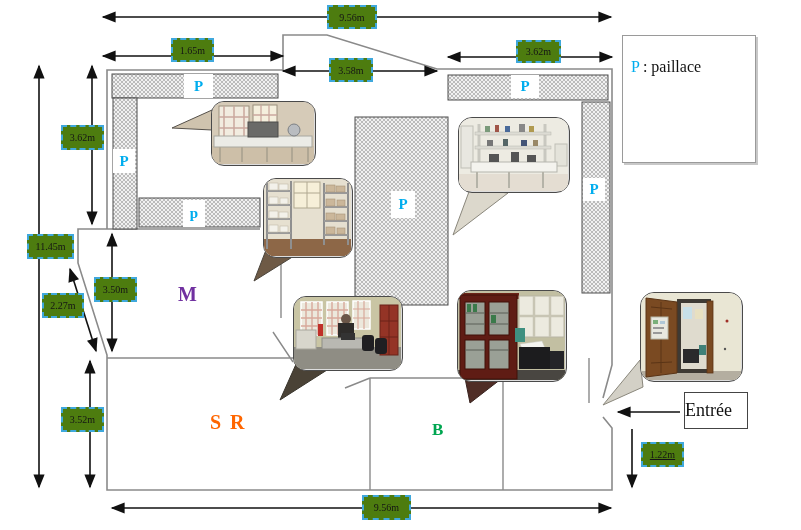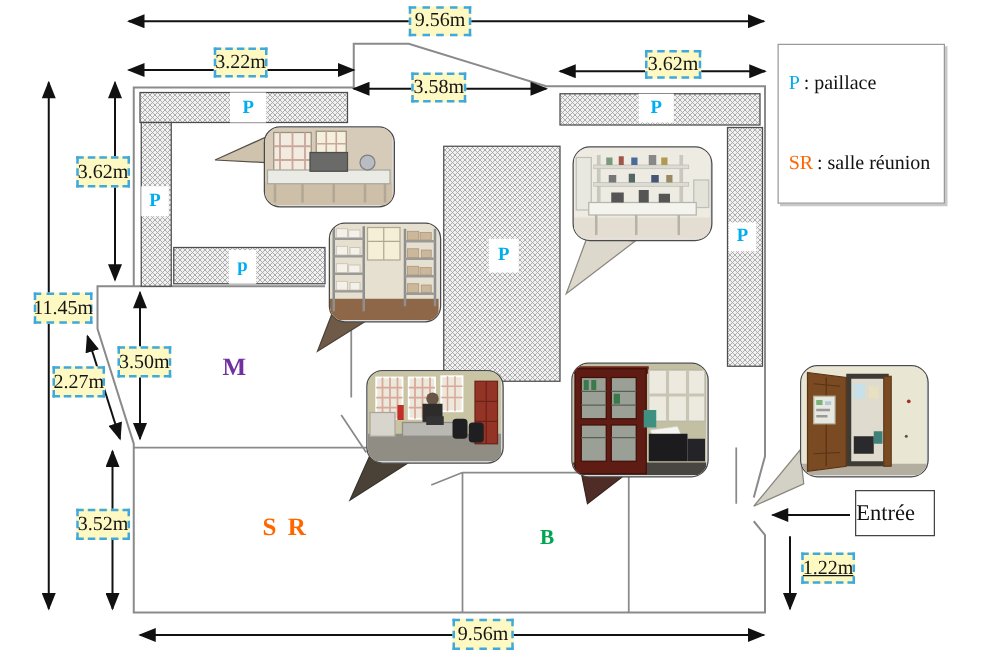--- a/index.html
+++ b/index.html
@@ -1,22 +1,22 @@
 <!DOCTYPE html>
 <html><head>
 <meta charset="utf-8">
 <style>
   html,body{margin:0;padding:0;background:#fff;}
   .stage{position:relative;width:801px;height:530px;background:#ffffff;overflow:hidden;
          font-family:"Liberation Serif","DejaVu Serif",serif;}
   .plan-svg{position:absolute;left:0;top:0;z-index:1;}
   
-  .dim{position:absolute;z-index:5;background:#fef9c3;border:2px dashed #3fa8dc;
+  .dim{position:absolute;z-index:5;background:#4d7c0f;border:2px dashed #3fa8dc;
        display:flex;align-items:center;justify-content:center;
-       font-size:16px;color:#151515;box-sizing:border-box;white-space:nowrap;}
+       font-size:10px;color:#151515;box-sizing:border-box;white-space:nowrap;}
   
   .plate{position:absolute;z-index:2;background:#ffffff;display:flex;align-items:center;
          justify-content:center;font-weight:bold;font-size:15px;color:#00adee;}
   .roomletter{position:absolute;z-index:2;font-weight:bold;}
   .photo{position:absolute;z-index:3;border:1.6px solid #4a4a4a;border-radius:13px;
          overflow:hidden;background:#ddd;box-sizing:border-box;}
   .photo svg{display:block;}
   .legend{position:absolute;left:622px;top:35px;width:134px;height:128px;z-index:4;
           background:#fff;border:1.5px solid #9a9a9a;box-shadow:2px 2px 0 #c8c8c8;
           box-sizing:border-box;padding:22px 8px;display:flex;flex-direction:column;
@@ -265,37 +265,34 @@
     </div>
   <div class="plate" style="left:583px;top:178px;width:22px;height:23px;">
       <span>P</span>
     </div>
 
   <div class="roomletter" style="left:178px;top:283px;font-size:20px;color:#7030a0;">M</div>
   <div class="roomletter" style="left:210px;top:411px;font-size:20px;color:#ff6600;letter-spacing:2px;">S R</div>
   <div class="roomletter" style="left:432px;top:420px;font-size:17px;color:#00a651;">B</div>
 
   <div class="dim" style="left:327px;top:5px;width:50px;height:24px;">9.56m</div>
-  <div class="dim" style="left:171px;top:38px;width:43px;height:24px;">3.22m</div>
+  <div class="dim" style="left:171px;top:38px;width:43px;height:24px;">1.65m</div>
   <div class="dim" style="left:329px;top:58px;width:44px;height:24px;">3.58m</div>
   <div class="dim" style="left:516px;top:40px;width:45px;height:23px;">3.62m</div>
   <div class="dim" style="left:61px;top:125px;width:43px;height:25px;">3.62m</div>
   <div class="dim" style="left:27px;top:234px;width:47px;height:25px;">11.45m</div>
   <div class="dim" style="left:94px;top:277px;width:43px;height:25px;">3.50m</div>
   <div class="dim" style="left:42px;top:293px;width:42px;height:25px;">2.27m</div>
   <div class="dim" style="left:61px;top:407px;width:43px;height:25px;">3.52m</div>
   <div class="dim" style="left:362px;top:495px;width:49px;height:25px;">9.56m</div>
   <div class="dim" style="left:641px;top:442px;width:43px;height:25px;text-decoration:underline;">1.22m</div>
 
   <div class="legend">
     <div class="legend-row">
       <span class="legend-sym" style="color:#00adee;">P</span><span>: paillace</span>
     </div>
-    <div class="legend-row">
-      <span class="legend-sym" style="color:#ff6600;">SR</span><span>: salle réunion</span>
-    </div>
   </div>
 
   <div class="entree">
     <span>Entrée</span>
   </div>
 
 </div>
 
 </body></html>

